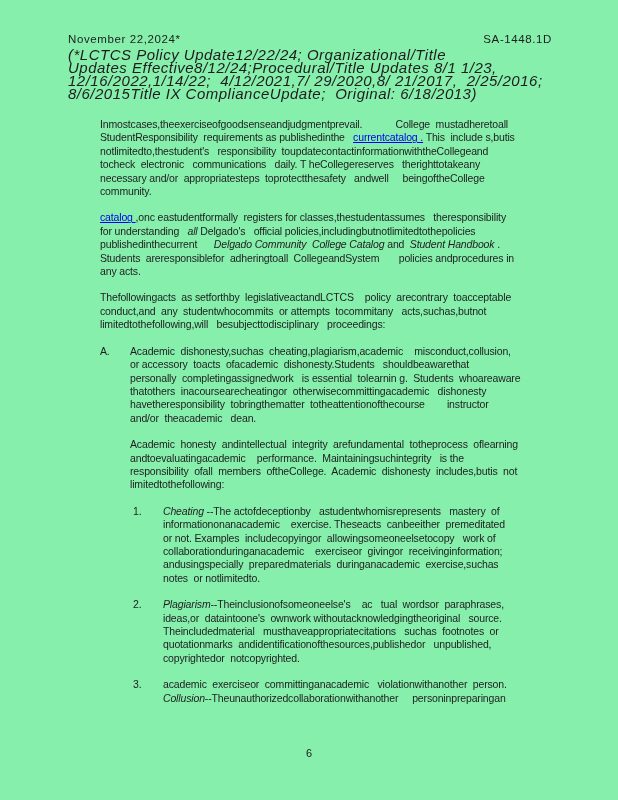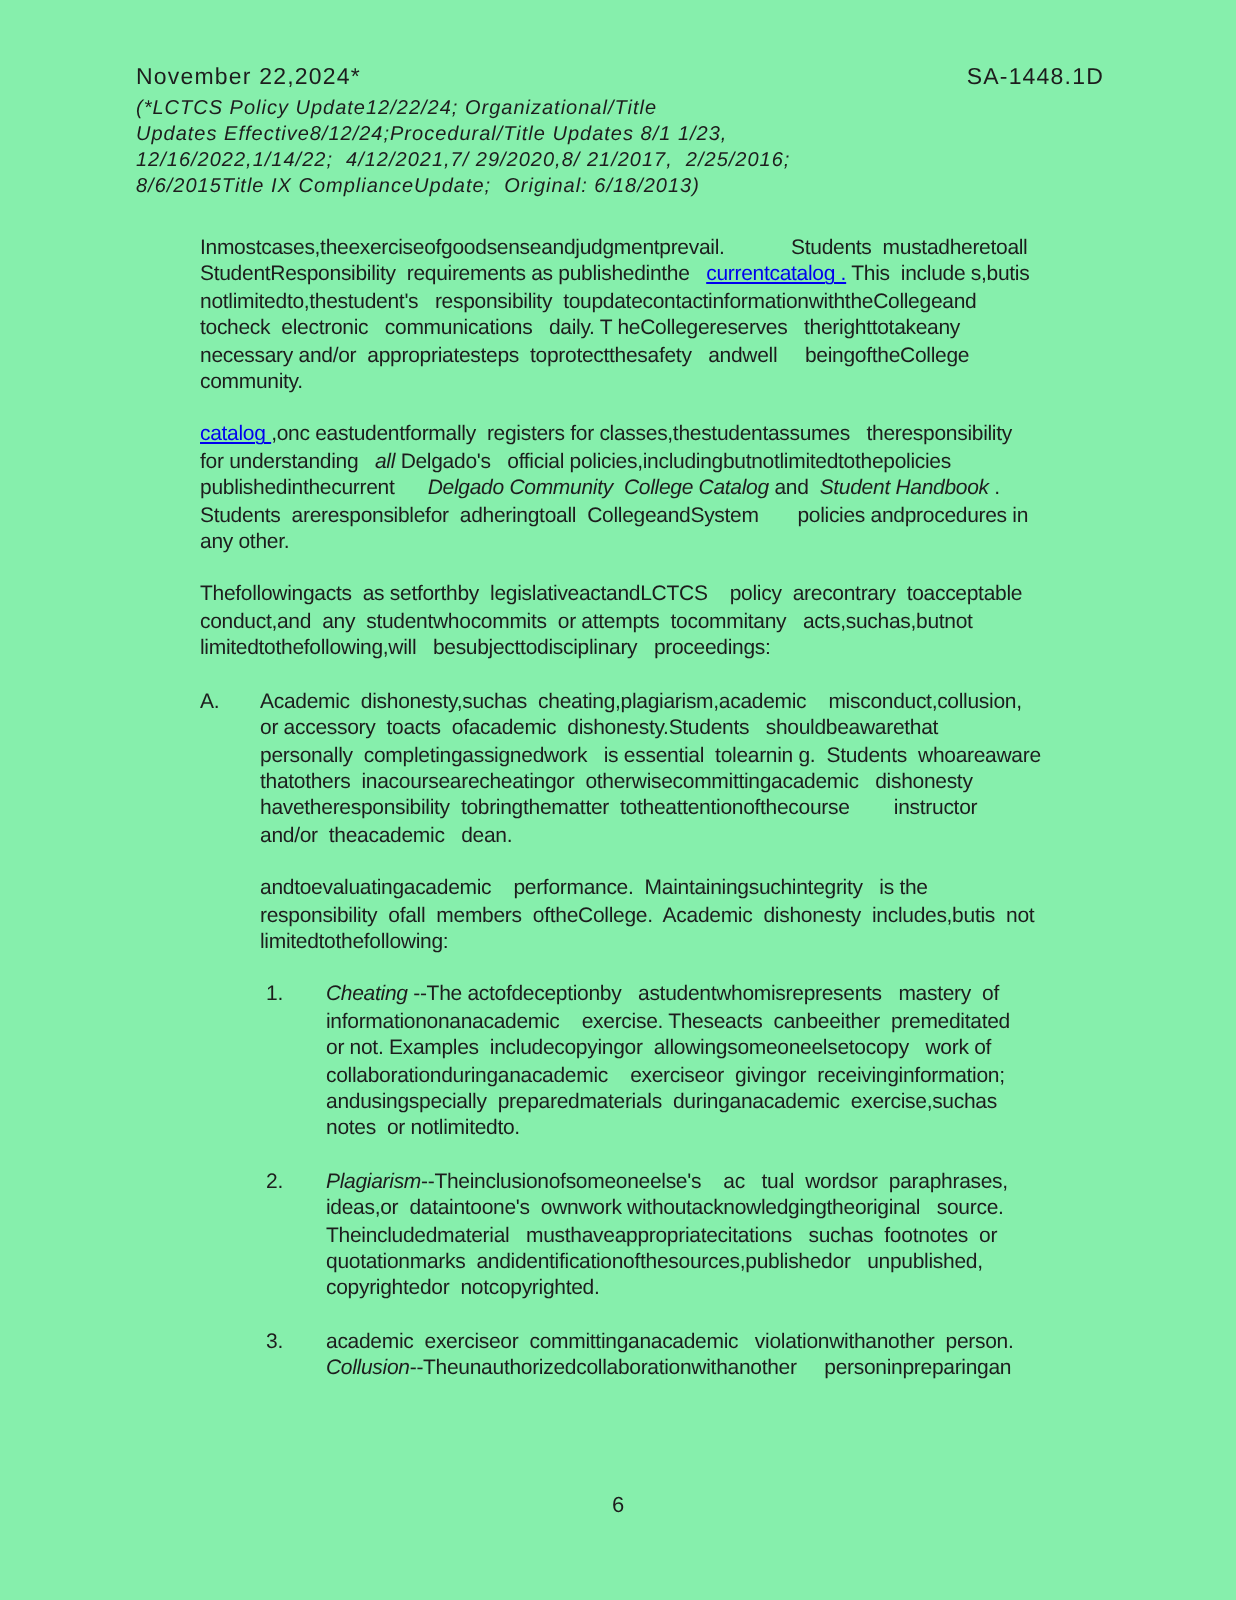--- a/index.html
+++ b/index.html
@@ -11,21 +11,21 @@
     font-family:"Liberation Sans","DejaVu Sans",sans-serif;
     color:#1d1d1d;
   }
   .header-row{
     display:flex;justify-content:space-between;
     margin:33px 66px 0 68px;
     font-size:11.5px;letter-spacing:0.6px;
   }
   .revisions{
     margin:3px 0 0 68px;
-    font-size:10px;font-style:italic;
+    font-size:15px;font-style:italic;
     line-height:13px;letter-spacing:0.5px;
     white-space:pre;
   }
   .docbody{
     margin:18px 0 0 100px;
     font-size:10.5px;line-height:13.4px;letter-spacing:-0.15px;
   }
   .para{margin:0 0 13px 0;}
   .line{white-space:pre;}
   .lettered{display:flex;}
@@ -46,51 +46,52 @@
 <body>
 
 <div class="page">
   <div class="header-row">
     <span>November   22,2024*</span>
     <span>SA-1448.1D</span>
   </div>
   <div class="revisions" id="revisions"><div class="rev-line">(*LCTCS Policy Update12/22/24; Organizational/Title</div><div class="rev-line">Updates Effective8/12/24;Procedural/Title Updates 8/1 1/23,</div><div class="rev-line">12/16/2022,1/14/22;  4/12/2021,7/ 29/2020,8/ 21/2017,  2/25/2016;</div><div class="rev-line">8/6/2015Title IX ComplianceUpdate;  Original: 6/18/2013)</div></div>
   <div class="docbody" id="docbody">
       <div class="para plain">
-        <div class="line"><span>Inmostcases,theexerciseofgoodsenseandjudgmentprevail.            Students  mustadheretoall</span></div>
+        <div class="line"><span>Inmostcases,theexerciseofgoodsenseandjudgmentprevail.            College  mustadheretoall</span></div>
         <div class="line"><span>StudentResponsibility  requirements as publishedinthe   </span><span class="link">currentcatalog .</span><span> This  include s,butis</span></div>
         <div class="line"><span>notlimitedto,thestudent's   responsibility  toupdatecontactinformationwiththeCollegeand</span></div>
         <div class="line"><span>tocheck  electronic   communications   daily. T heCollegereserves   therighttotakeany</span></div>
         <div class="line"><span>necessary and/or  appropriatesteps  toprotectthesafety   andwell     beingoftheCollege</span></div>
         <div class="line"><span>community.</span></div>
       </div>
       <div class="para plain">
         <div class="line"><span class="link">catalog </span><span>,onc eastudentformally  registers for classes,thestudentassumes   theresponsibility</span></div>
         <div class="line"><span>for understanding   </span><span class="italic">all</span><span> Delgado's   official policies,includingbutnotlimitedtothepolicies</span></div>
         <div class="line"><span>publishedinthecurrent      </span><span class="italic">Delgado Community  College Catalog</span><span> and  </span><span class="italic">Student Handbook</span><span> .</span></div>
         <div class="line"><span>Students  areresponsiblefor  adheringtoall  CollegeandSystem       policies andprocedures in</span></div>
-        <div class="line"><span>any other.</span></div>
+        <div class="line"><span>any acts.</span></div>
       </div>
       <div class="para plain">
         <div class="line"><span>Thefollowingacts  as setforthby  legislativeactandLCTCS    policy  arecontrary  toacceptable</span></div>
         <div class="line"><span>conduct,and  any  studentwhocommits  or attempts  tocommitany   acts,suchas,butnot</span></div>
         <div class="line"><span>limitedtothefollowing,will   besubjecttodisciplinary   proceedings:</span></div>
       </div>
       <div class="para lettered">
         <span class="label">A.</span>
         <div class="content">
           <div class="line"><span>Academic  dishonesty,suchas  cheating,plagiarism,academic    misconduct,collusion,</span></div>
           <div class="line"><span>or accessory  toacts  ofacademic  dishonesty.Students   shouldbeawarethat</span></div>
           <div class="line"><span>personally  completingassignedwork   is essential  tolearnin g.  Students  whoareaware</span></div>
           <div class="line"><span>thatothers  inacoursearecheatingor  otherwisecommittingacademic   dishonesty</span></div>
           <div class="line"><span>havetheresponsibility  tobringthematter  totheattentionofthecourse        instructor</span></div>
           <div class="line"><span>and/or  theacademic   dean.</span></div>
         </div>
       </div>
       <div class="para sub">
+        <div class="line"><span>Academic  honesty  andintellectual  integrity  arefundamental  totheprocess  oflearning</span></div>
         <div class="line"><span>andtoevaluatingacademic    performance.  Maintainingsuchintegrity   is the</span></div>
         <div class="line"><span>responsibility  ofall  members  oftheCollege.  Academic  dishonesty  includes,butis  not</span></div>
         <div class="line"><span>limitedtothefollowing:</span></div>
       </div>
       <div class="para numbered">
         <span class="label">1.</span>
         <div class="content">
           <div class="line"><span class="italic">Cheating</span><span> --The actofdeceptionby   astudentwhomisrepresents   mastery  of</span></div>
           <div class="line"><span>informationonanacademic    exercise. Theseacts  canbeeither  premeditated</span></div>
           <div class="line"><span>or not. Examples  includecopyingor  allowingsomeoneelsetocopy   work of</span></div>

